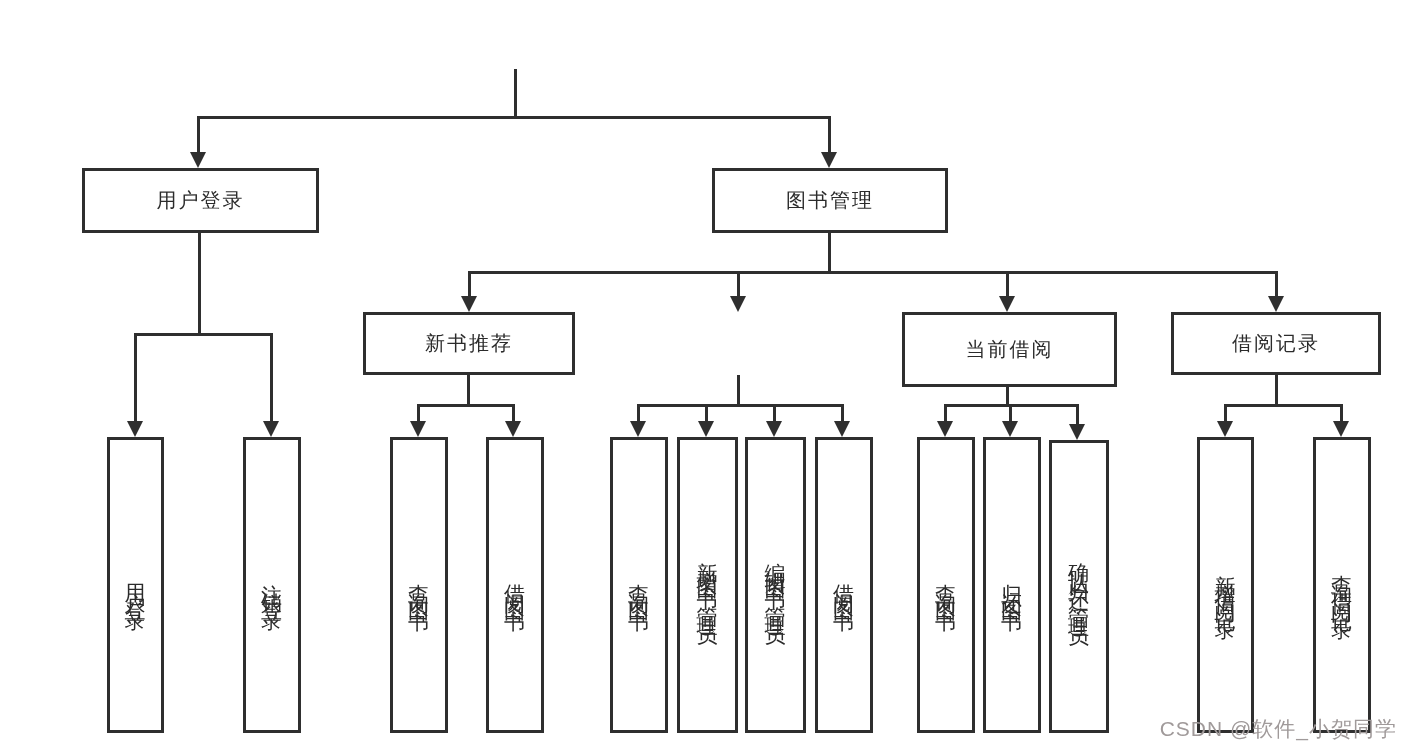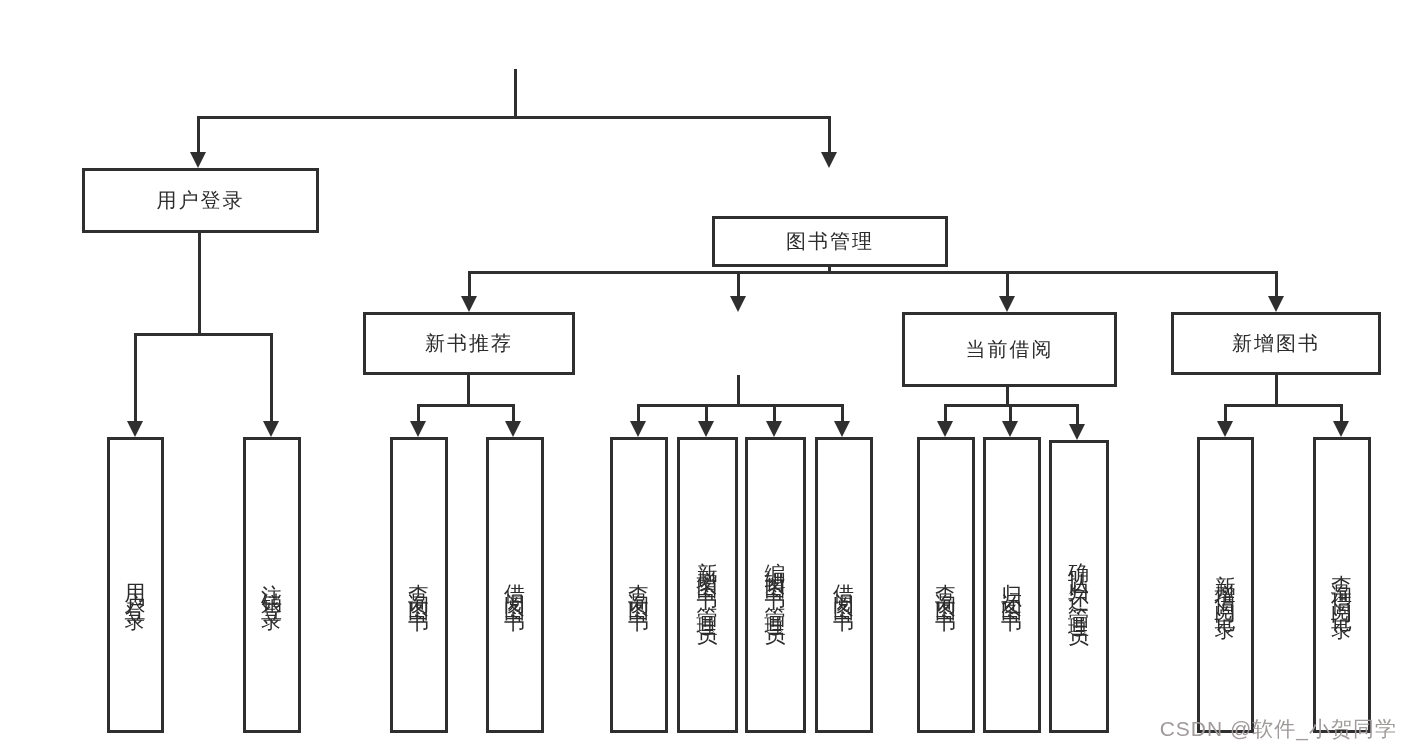--- a/index.html
+++ b/index.html
@@ -41,21 +41,21 @@
   <div class="v" style="left:514px;top:69px;height:49px;"></div>
   <div class="h" style="left:197px;top:116px;width:634px;"></div>
   <div class="v" style="left:197px;top:116px;height:38px;"></div>
   <div class="arrow" style="left:190px;top:152px;"></div>
   <div class="v" style="left:828px;top:116px;height:38px;"></div>
   <div class="arrow" style="left:821px;top:152px;"></div>
 
   <div class="box" style="left:82px;top:168px;width:237px;height:65px;">
     <span class="hlabel">用户登录</span>
   </div>
-  <div class="box" style="left:712px;top:168px;width:236px;height:51px;margin-top:48px;">
+  <div class="box" style="left:712px;top:168px;width:236px;height:65px;">
     <span class="hlabel">图书管理</span>
   </div>
 
   <div class="v" style="left:198px;top:233px;height:102px;"></div>
   <div class="h" style="left:134px;top:333px;width:139px;"></div>
   <div class="v" style="left:134px;top:333px;height:90px;"></div>
   <div class="arrow" style="left:127px;top:421px;"></div>
   <div class="v" style="left:270px;top:333px;height:90px;"></div>
   <div class="arrow" style="left:263px;top:421px;"></div>
 
@@ -70,21 +70,21 @@
   <div class="v" style="left:1275px;top:271px;height:26px;"></div>
   <div class="arrow" style="left:1268px;top:296px;"></div>
 
   <div class="box" style="left:363px;top:312px;width:212px;height:63px;">
     <span class="hlabel">新书推荐</span>
   </div>
   <div class="box" style="left:902px;top:312px;width:215px;height:75px;">
     <span class="hlabel">当前借阅</span>
   </div>
   <div class="box" style="left:1171px;top:312px;width:210px;height:63px;">
-    <span class="hlabel">新增图书</span>
+    <span class="hlabel">借阅记录</span>
   </div>
 
   <div class="v" style="left:467px;top:375px;height:31px;"></div>
   <div class="h" style="left:417px;top:404px;width:98px;"></div>
   <div class="v" style="left:417px;top:404px;height:19px;"></div>
   <div class="arrow" style="left:410px;top:421px;"></div>
   <div class="v" style="left:512px;top:404px;height:19px;"></div>
   <div class="arrow" style="left:505px;top:421px;"></div>
 
   <div class="v" style="left:737px;top:375px;height:31px;"></div>

